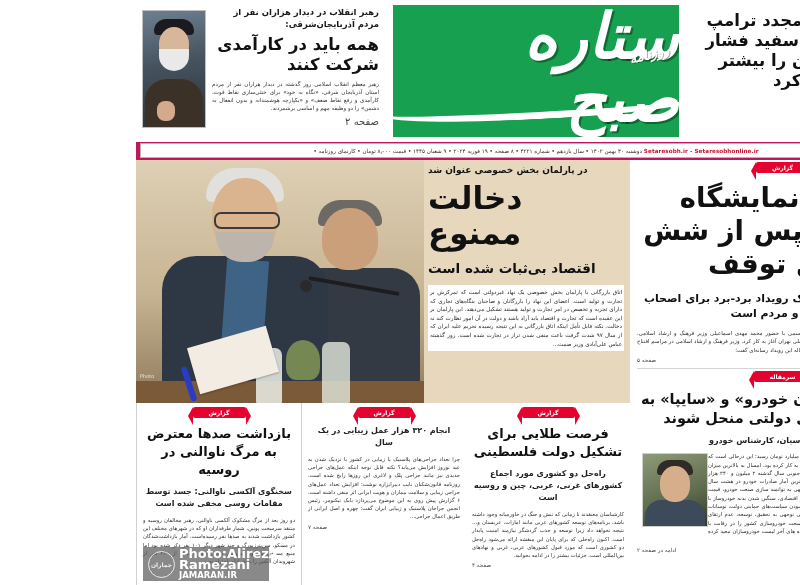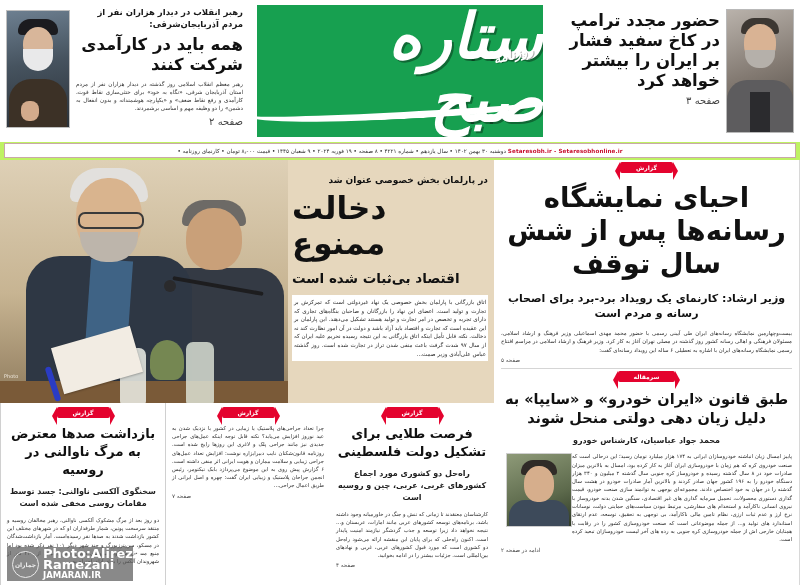--- a/index.html
+++ b/index.html
@@ -3,21 +3,21 @@
 <meta charset="utf-8">
 <style>
   html,body{margin:0;padding:0;}
   body{
     width:800px;height:585px;overflow:hidden;
     background:#ffffff;
     font-family:"DejaVu Sans","Liberation Sans",sans-serif;
     direction:rtl;
     position:relative;
   }
-  .page{width:800px;height:585px;position:relative;background:#bef264;}
+  .page{width:664px;height:585px;position:relative;background:#be185d;}
 
   
   .masthead{
     position:absolute;left:0;top:0;width:800px;height:142px;
     background:#ffffff;display:flex;flex-direction:row-reverse;
   }
   
   .teaser{
     width:255px;height:142px;position:relative;box-sizing:border-box;
     padding:6px 6px 0 6px;display:flex;flex-direction:row-reverse;
@@ -172,22 +172,22 @@
     background:#7a5a38;}
   .hp-pen{position:absolute;left:50px;top:206px;width:6px;height:36px;
     background:#2a3cc4;transform:rotate(-18deg);border-radius:3px;}
   .hp-credit{position:absolute;left:4px;bottom:24px;font-size:5px;color:#efe8dc;}
 
   .hero-text{
     position:absolute;right:0;top:0;width:206px;height:243px;
     padding:4px 6px 0 4px;box-sizing:border-box;
   }
   .hero-kicker{
-    font-size:9px;font-weight:bold;color:#111;text-align:right;
-    letter-spacing:-.2px;margin-top:11px;
+    font-size:9px;font-weight:bold;color:#111;text-align:left;
+    letter-spacing:-.2px;margin-top:1px;
   }
   .hero-head{
     font-size:31px;line-height:35px;font-weight:bold;color:#111;
     text-align:left;margin-top:6px;letter-spacing:-1.4px;
   }
   .hero-sub{
     font-size:13.5px;line-height:17px;font-weight:bold;color:#111;
     text-align:left;margin-top:9px;letter-spacing:-.4px;
   }
   .hero-body{
@@ -417,20 +417,21 @@
               <div class="wm1">Photo:Alireza Ramezani</div>
               <div class="wm2">JAMARAN.IR</div>
             </div>
           </div>
         </div>
 
         <div class="lowcol">
           <div class="tagwrap">
               <span class="tag">گزارش</span>
             </div>
+          <div class="low-sub">انجام ۳۲۰ هزار عمل زیبایی در یک سال</div>
           <div class="low-body">چرا تعداد جراحی‌های پلاستیک یا زیبایی در کشور با نزدیک شدن به عید نوروز افزایش می‌یابد؟ نکته قابل توجه اینکه عمل‌های جراحی جدیدی نیز مانند جراحی پلک و لاغری این روزها رایج شده است. روزنامه قانون‌شکنان نایب دبیرایزاره نوشت: افزایش تعداد عمل‌های جراحی زیبایی و سلامت بیماران و هویت ایرانی اثر منفی داشته است. ۶ گزارش پیش روی به این موضوع می‌پردازد بابک تیکتومر، رئیس انجمن جراحان پلاستیک و زیبایی ایران گفت: چهره و اصل ایرانی از طریق اعمال جراحی…</div>
           <div class="low-page">صفحه ۷</div>
         </div>
 
         <div class="lowcol">
           <div class="tagwrap">
               <span class="tag">گزارش</span>
             </div>
           <div class="low-head">فرصت طلایی برای تشکیل دولت فلسطینی</div>
           <div class="low-sub">راه‌حل دو کشوری مورد اجماع کشورهای غربی، عربی، چین و روسیه است</div>

